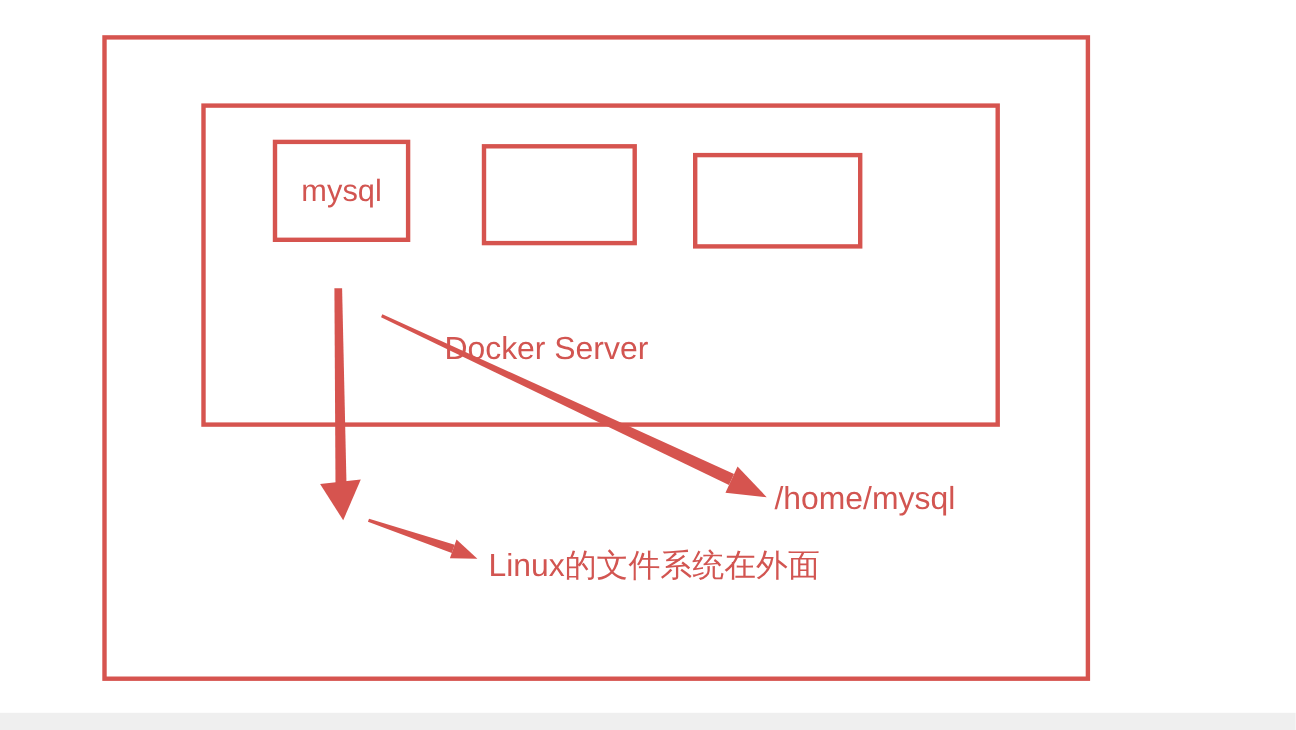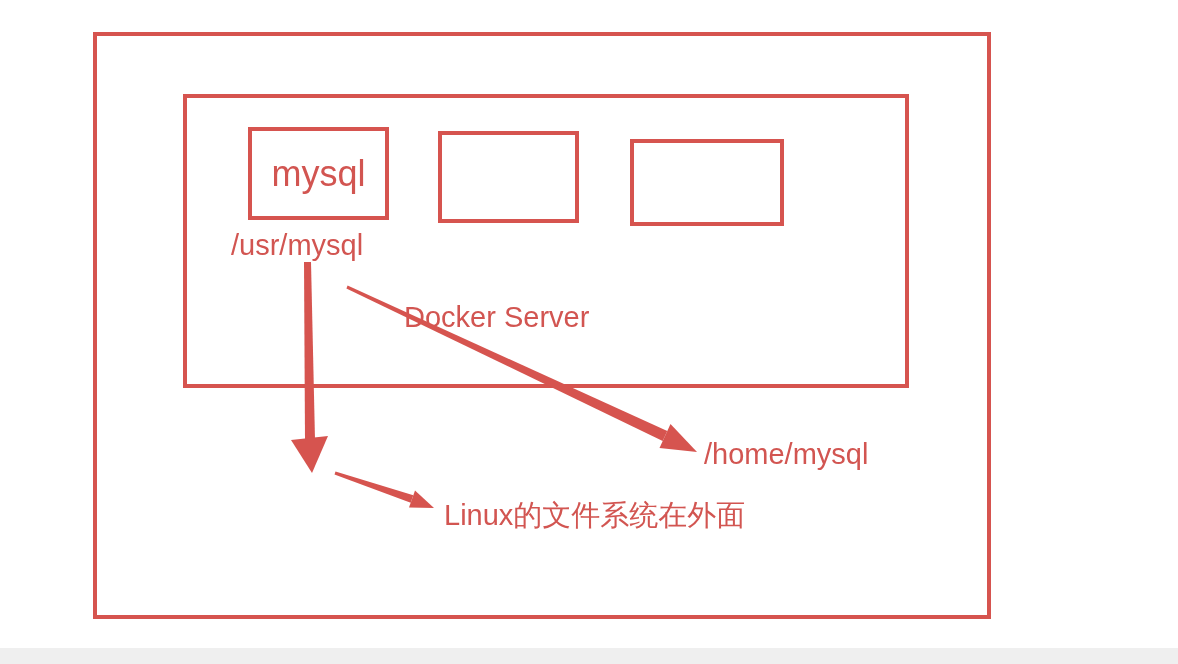--- a/index.html
+++ b/index.html
@@ -29,26 +29,26 @@
     border: 4px solid var(--accent, #d6544f);
     background: transparent;
   }
   .box {
     position: absolute;
     border: 4px solid var(--accent, #d6544f);
     background: transparent;
   }
   .box1 {
     left: 248px; top: 127px;
-    width: 141px; height: 93px;
+    width: 125px; height: 93px;
     display: flex;
     align-items: center;
     justify-content: center;
     color: var(--text, #d25551);
-    font-size: 36px;
+    font-size: 28px;
     line-height: 31px;
     white-space: nowrap;
   }
   .box2 { left: 438px; top: 131px; width: 141px; height: 92px; }
   .box3 { left: 630px; top: 139px; width: 154px; height: 87px; }
   .label {
     position: absolute;
     color: var(--text, #d25551);
     font-size: 29px;
     line-height: 32px;
@@ -80,21 +80,20 @@
 
   <div class="inner-box"></div>
 
   <div class="box box1">
     <span>mysql</span>
   </div>
 
   <div class="box box2"></div>
   <div class="box box3"></div>
 
-  <div class="label usr-path">/usr/mysql</div>
 
   <div class="label docker-label">Docker Server</div>
 
   <div class="label home-path">/home/mysql</div>
 
   <div class="label note">Linux的文件系统在外面</div>
 
   <svg class="arrows" width="1178" height="664" viewBox="0 0 1178 664" aria-hidden="true">
 
     <g>

